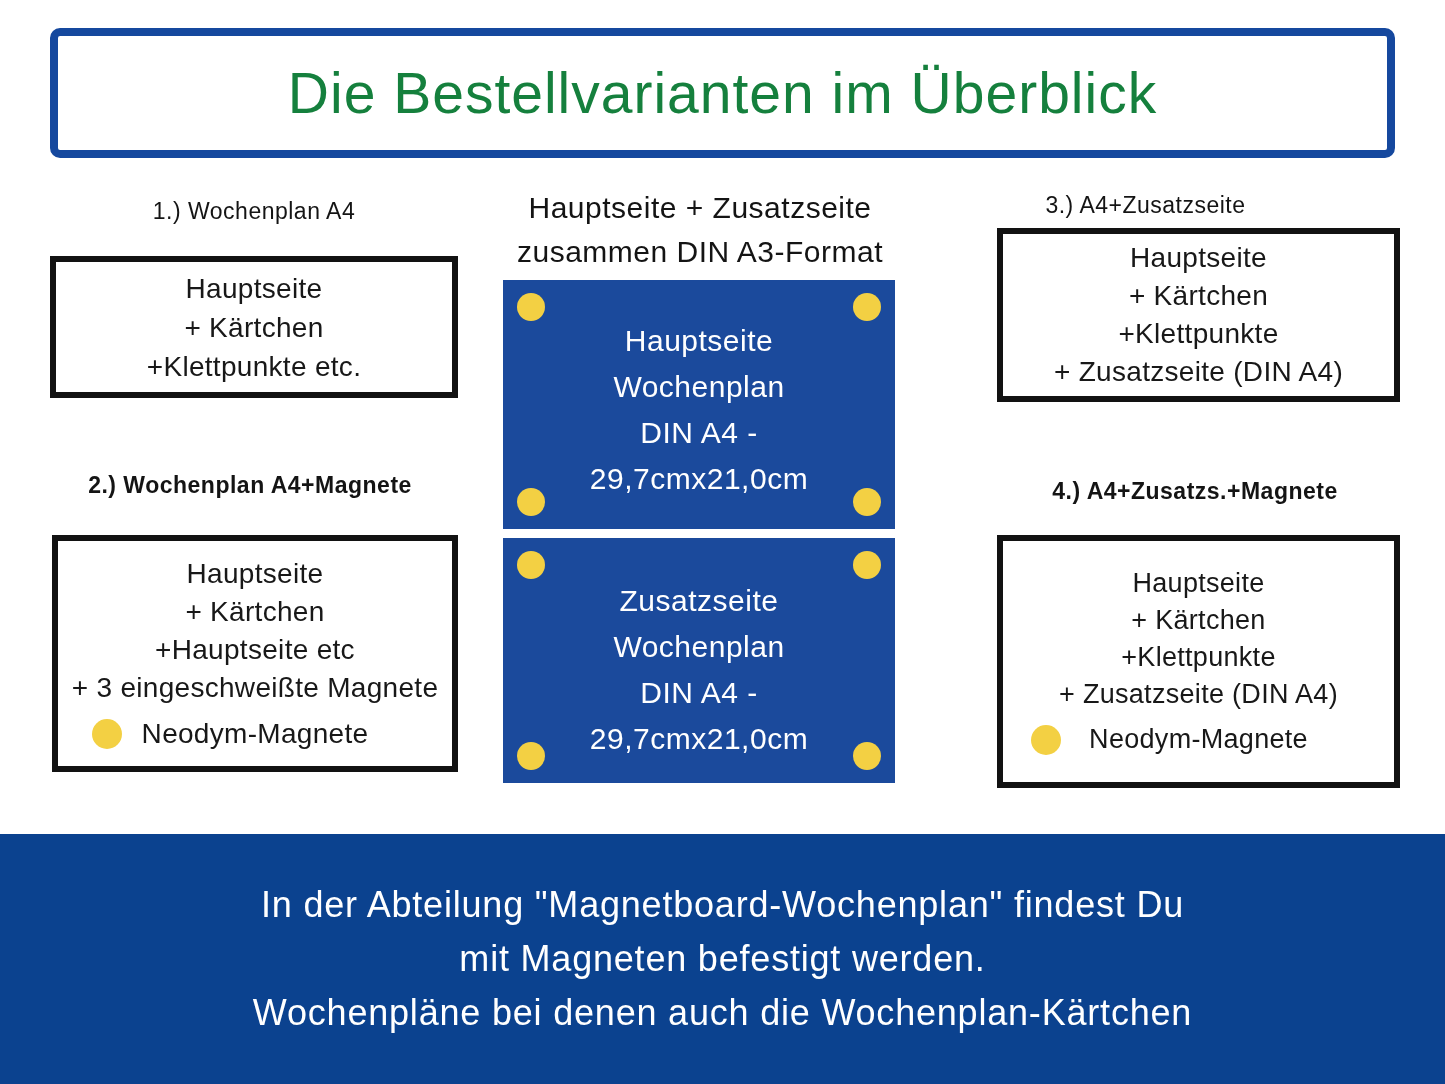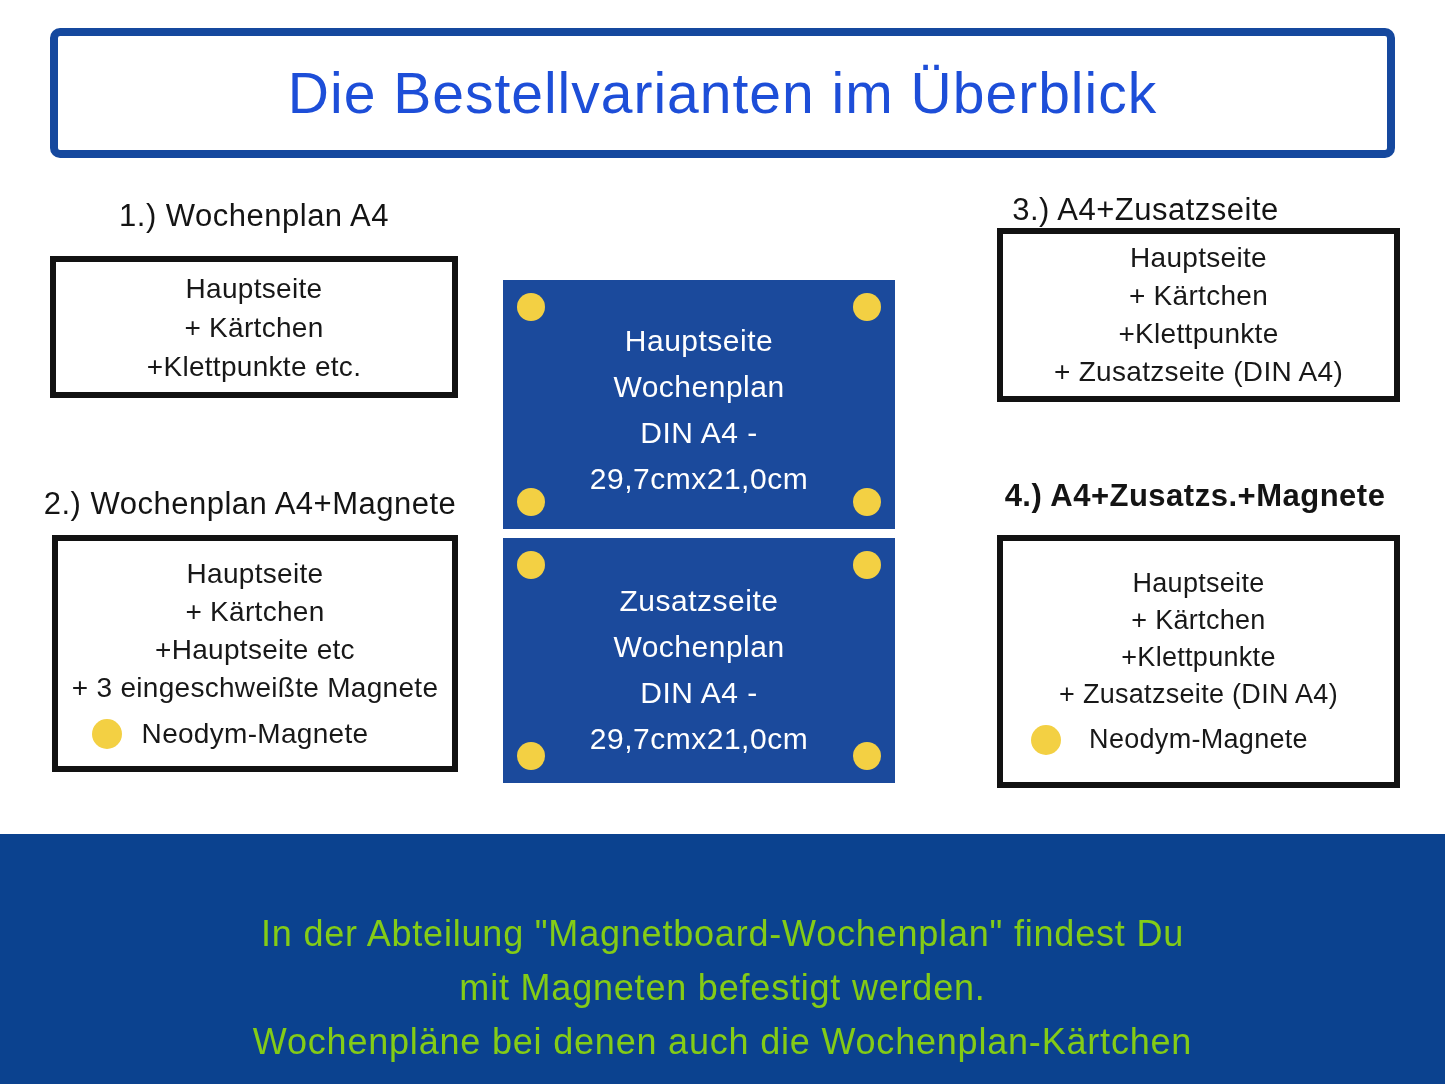--- a/index.html
+++ b/index.html
@@ -7,29 +7,29 @@
     position:relative;width:1445px;height:1084px;background:#ffffff;
     font-family:"Liberation Sans",sans-serif;color:#181818;overflow:hidden;
   }
   
   .title-box{
     position:absolute;left:50px;top:28px;width:1345px;height:130px;
     border:8px solid #15489e;border-radius:10px;box-sizing:border-box;
     display:flex;align-items:center;justify-content:center;background:#ffffff;
   }
   .title-box h1{
-    margin:0;font-size:57px;font-weight:500;letter-spacing:1px;color:#1d4ed8;white-space:nowrap;
+    margin:0;font-size:57px;font-weight:500;letter-spacing:1px;color:#15803d;white-space:nowrap;
   }
   
   .heading{
-    position:absolute;text-align:center;font-size:31px;font-weight:400;
+    position:absolute;text-align:center;font-size:23px;font-weight:400;
     letter-spacing:0.5px;color:#141414;white-space:nowrap;
   }
   .h-v1{left:50px;top:198px;width:408px;}
-  .h-v2{left:20px;top:486px;width:460px;}
+  .h-v2{left:20px;top:472px;width:460px;font-weight:bold;}
   .h-v3{left:943px;top:192px;width:405px;}
   .h-v4{left:985px;top:478px;width:420px;font-weight:bold;}
   .h-center{
     position:absolute;left:493px;top:186px;width:414px;text-align:center;
     font-size:30px;line-height:44px;letter-spacing:0.5px;color:#141414;white-space:nowrap;
   }
   
   .infobox{
     position:absolute;border:6px solid #121212;box-sizing:border-box;background:#ffffff;
     display:flex;flex-direction:column;justify-content:center;text-align:center;
@@ -51,22 +51,22 @@
   .card-haupt{top:280px;height:249px;padding-top:38px;}
   .card-zusatz{top:538px;height:245px;padding-top:40px;}
   .bluecard .dot{position:absolute;width:28px;height:28px;}
   .dot-tl{left:14px;top:13px;}
   .dot-tr{right:14px;top:13px;}
   .dot-bl{left:14px;bottom:13px;}
   .dot-br{right:14px;bottom:13px;}
   
   .footer{
     position:absolute;left:0;top:834px;width:1445px;height:250px;background:#0b428f;
-    color:#84cc16;text-align:center;font-size:36px;line-height:54px;
-    padding-top:73px;box-sizing:border-box;letter-spacing:0.8px;
+    color:#ffffff;text-align:center;font-size:36px;line-height:54px;
+    padding-top:44px;box-sizing:border-box;letter-spacing:0.8px;
   }
 </style>
 </head>
 <body>
 
 <div class="canvas">
 
   <div class="title-box">
     <h1>Die Bestellvarianten im Überblick</h1>
   </div>
@@ -83,20 +83,24 @@
     <div>Hauptseite</div>
     <div>+ Kärtchen</div>
     <div>+Hauptseite etc</div>
     <div>+ 3 eingeschweißte Magnete</div>
     <div class="magnet-row">
       <span class="dot"></span>
       <span>Neodym-Magnete</span>
     </div>
   </div>
 
+  <div class="h-center">
+    <div>Hauptseite + Zusatzseite</div>
+    <div>zusammen DIN A3-Format</div>
+  </div>
 
   <div class="bluecard card-haupt">
     <span class="dot dot-tl"></span>
     <span class="dot dot-tr"></span>
     <span class="dot dot-bl"></span>
     <span class="dot dot-br"></span>
     <div>Hauptseite</div>
     <div>Wochenplan</div>
     <div>DIN A4 -</div>
     <div>29,7cmx21,0cm</div>

